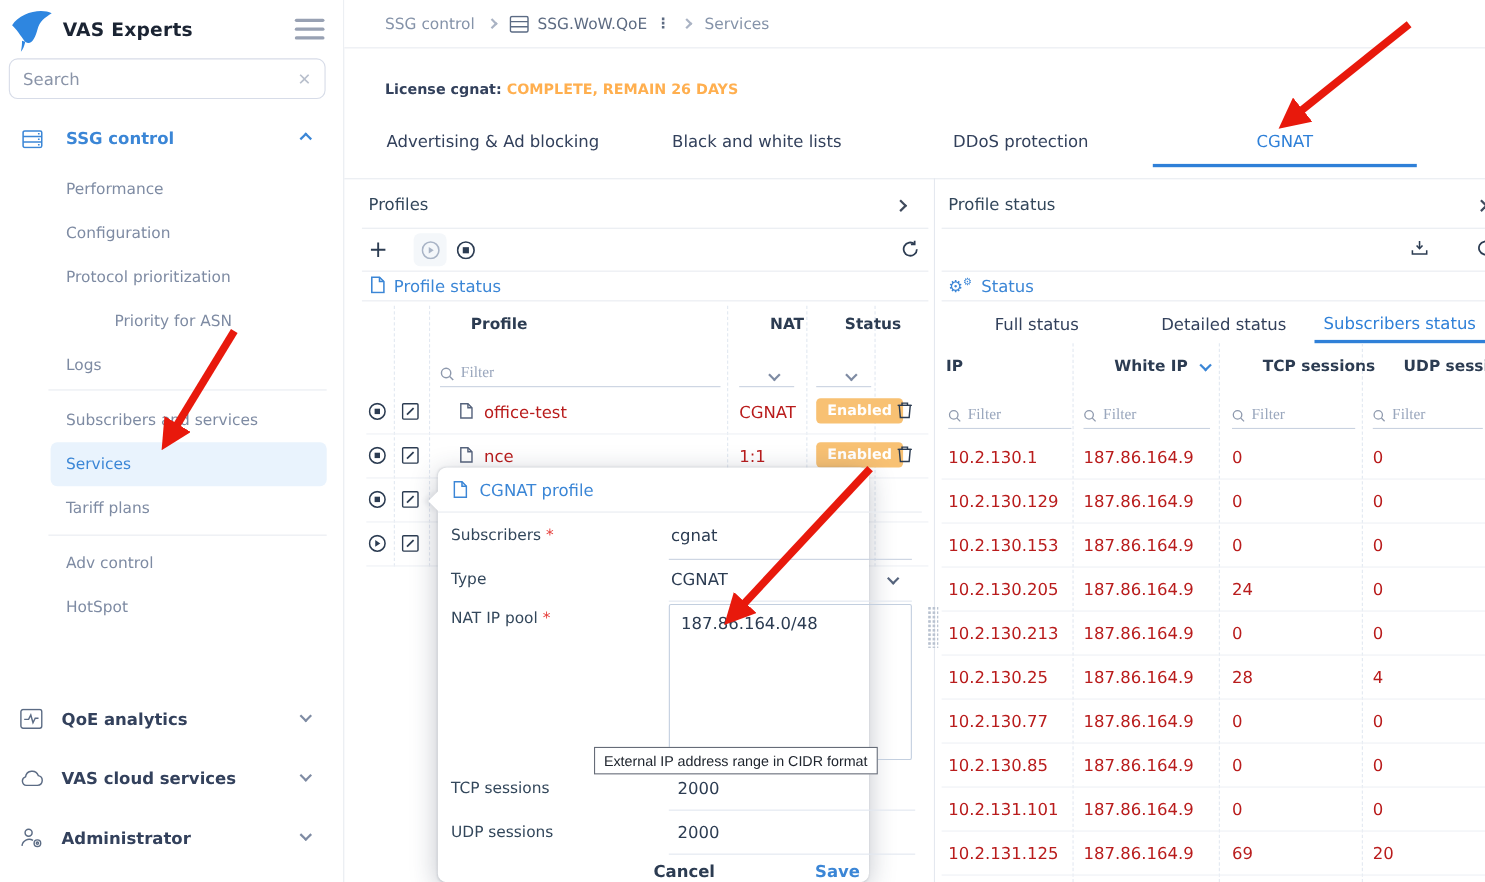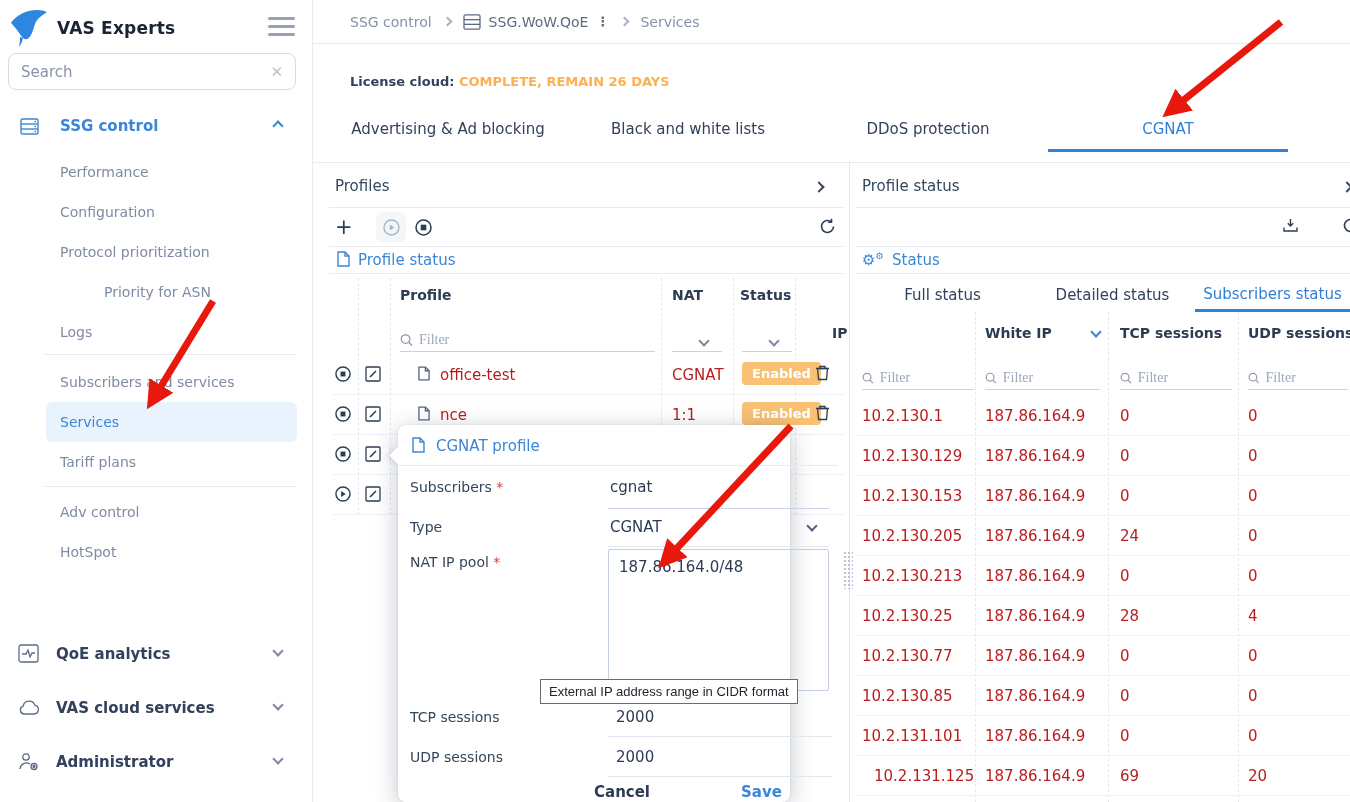--- a/index.html
+++ b/index.html
@@ -47,21 +47,21 @@
   .main-tabs { position:absolute; left:328px; top:108px; width:960px; height:44px; display:flex; }
   .main-tab { width:240px; display:flex; align-items:center; justify-content:center; font-size:15px; color:#33415c; cursor:pointer; border-bottom:3px solid transparent; font-weight:500; }
   .main-tab.active { color:#2f80d8; border-bottom-color:#2f80d8; }
 
   .panel-top-line { position:absolute; left:313px; top:162px; width:1037px; border-top:1px solid #e8ebf1; }
 
   
   .p-title { font-size:15px; color:#33475b; }
   .hline { position:absolute; border-top:1px solid #e8ebf1; }
   .blue-link { font-size:15px; color:#3b86d6; font-weight:500; }
-  .th { font-size:14px; font-weight:bold; color:#2c3c52; }
+  .th { font-size:14px; font-weight:bold; color:#2c3c52;margin-left:28px; }
   .cell { font-size:15px; color:#b91c1c; }
   .filter-wrap { position:absolute; display:flex; align-items:center; gap:6px; border-bottom:1px solid #c9d2e0; height:24px; }
   .filter-wrap input { border:none; outline:none; width:100%; font-family:"Liberation Serif", serif; font-size:14px; color:#2d3c52; background:transparent; }
   .filter-wrap input::placeholder { color:#9aa7bd; }
   .filter-underline-only { position:absolute; border-bottom:1px solid #c9d2e0; }
   .dash-v { position:absolute; border-left:1px dashed #e2e8f1; }
   .badge { display:inline-block; background:#f8c173; color:#fff; font-size:13px; font-weight:bold; border-radius:4px; padding:4px 10px; }
   .icon-btn { cursor:pointer; }
 
   .subtab { position:absolute; height:34px; display:flex; align-items:center; justify-content:center; font-size:15px; color:#33415c; cursor:pointer; }
@@ -182,21 +182,21 @@
           <line x1="1" y1="11" x2="18" y2="11"></line>
         </svg>
     </span>
     <span class="crumb dark nw">SSG.WoW.QoE</span>
     <span class="vdots icon-btn">⋮</span>
     <span class="crumb-sep"></span>
     <span class="crumb nw">Services</span>
   </div>
 
   <div class="license-line nw">
-    <span>License cloud:</span>
+    <span>License cgnat:</span>
     <span class="license-val">COMPLETE, REMAIN 26 DAYS</span>
   </div>
 
   <div class="main-tabs">
     <div class="main-tab nw">Advertising &amp; Ad blocking</div>
     <div class="main-tab nw">Black and white lists</div>
     <div class="main-tab nw">DDoS protection</div>
     <div class="main-tab active nw">CGNAT</div>
   </div>
 
@@ -463,21 +463,21 @@
     <div class="abs cell nw" style="left:1120px;top:687px;">0</div>
     <div class="abs cell nw" style="left:1248px;top:687px;">0</div>
     <div class="hline" style="left:856px;top:715px;width:494px;border-color:#eef1f6;"></div>
 
     <div class="abs cell nw" style="left:862px;top:727px;">10.2.131.101</div>
     <div class="abs cell nw" style="left:985px;top:727px;">187.86.164.9</div>
     <div class="abs cell nw" style="left:1120px;top:727px;">0</div>
     <div class="abs cell nw" style="left:1248px;top:727px;">0</div>
     <div class="hline" style="left:856px;top:755px;width:494px;border-color:#eef1f6;"></div>
 
-    <div class="abs cell nw" style="left:862px;top:767px;margin-left:12px;">10.2.131.125</div>
+    <div class="abs cell nw" style="left:862px;top:767px;">10.2.131.125</div>
     <div class="abs cell nw" style="left:985px;top:767px;">187.86.164.9</div>
     <div class="abs cell nw" style="left:1120px;top:767px;">69</div>
     <div class="abs cell nw" style="left:1248px;top:767px;">20</div>
     <div class="hline" style="left:856px;top:795px;width:494px;border-color:#eef1f6;"></div>
   </div>
 
   <div class="dialog">
     <div class="dialog-notch"></div>
     <span class="abs" style="left:14px;top:12px;">
       <svg width="13" height="16" viewBox="0 0 13 16" fill="none" stroke="#3b86d6" stroke-width="1.4">

